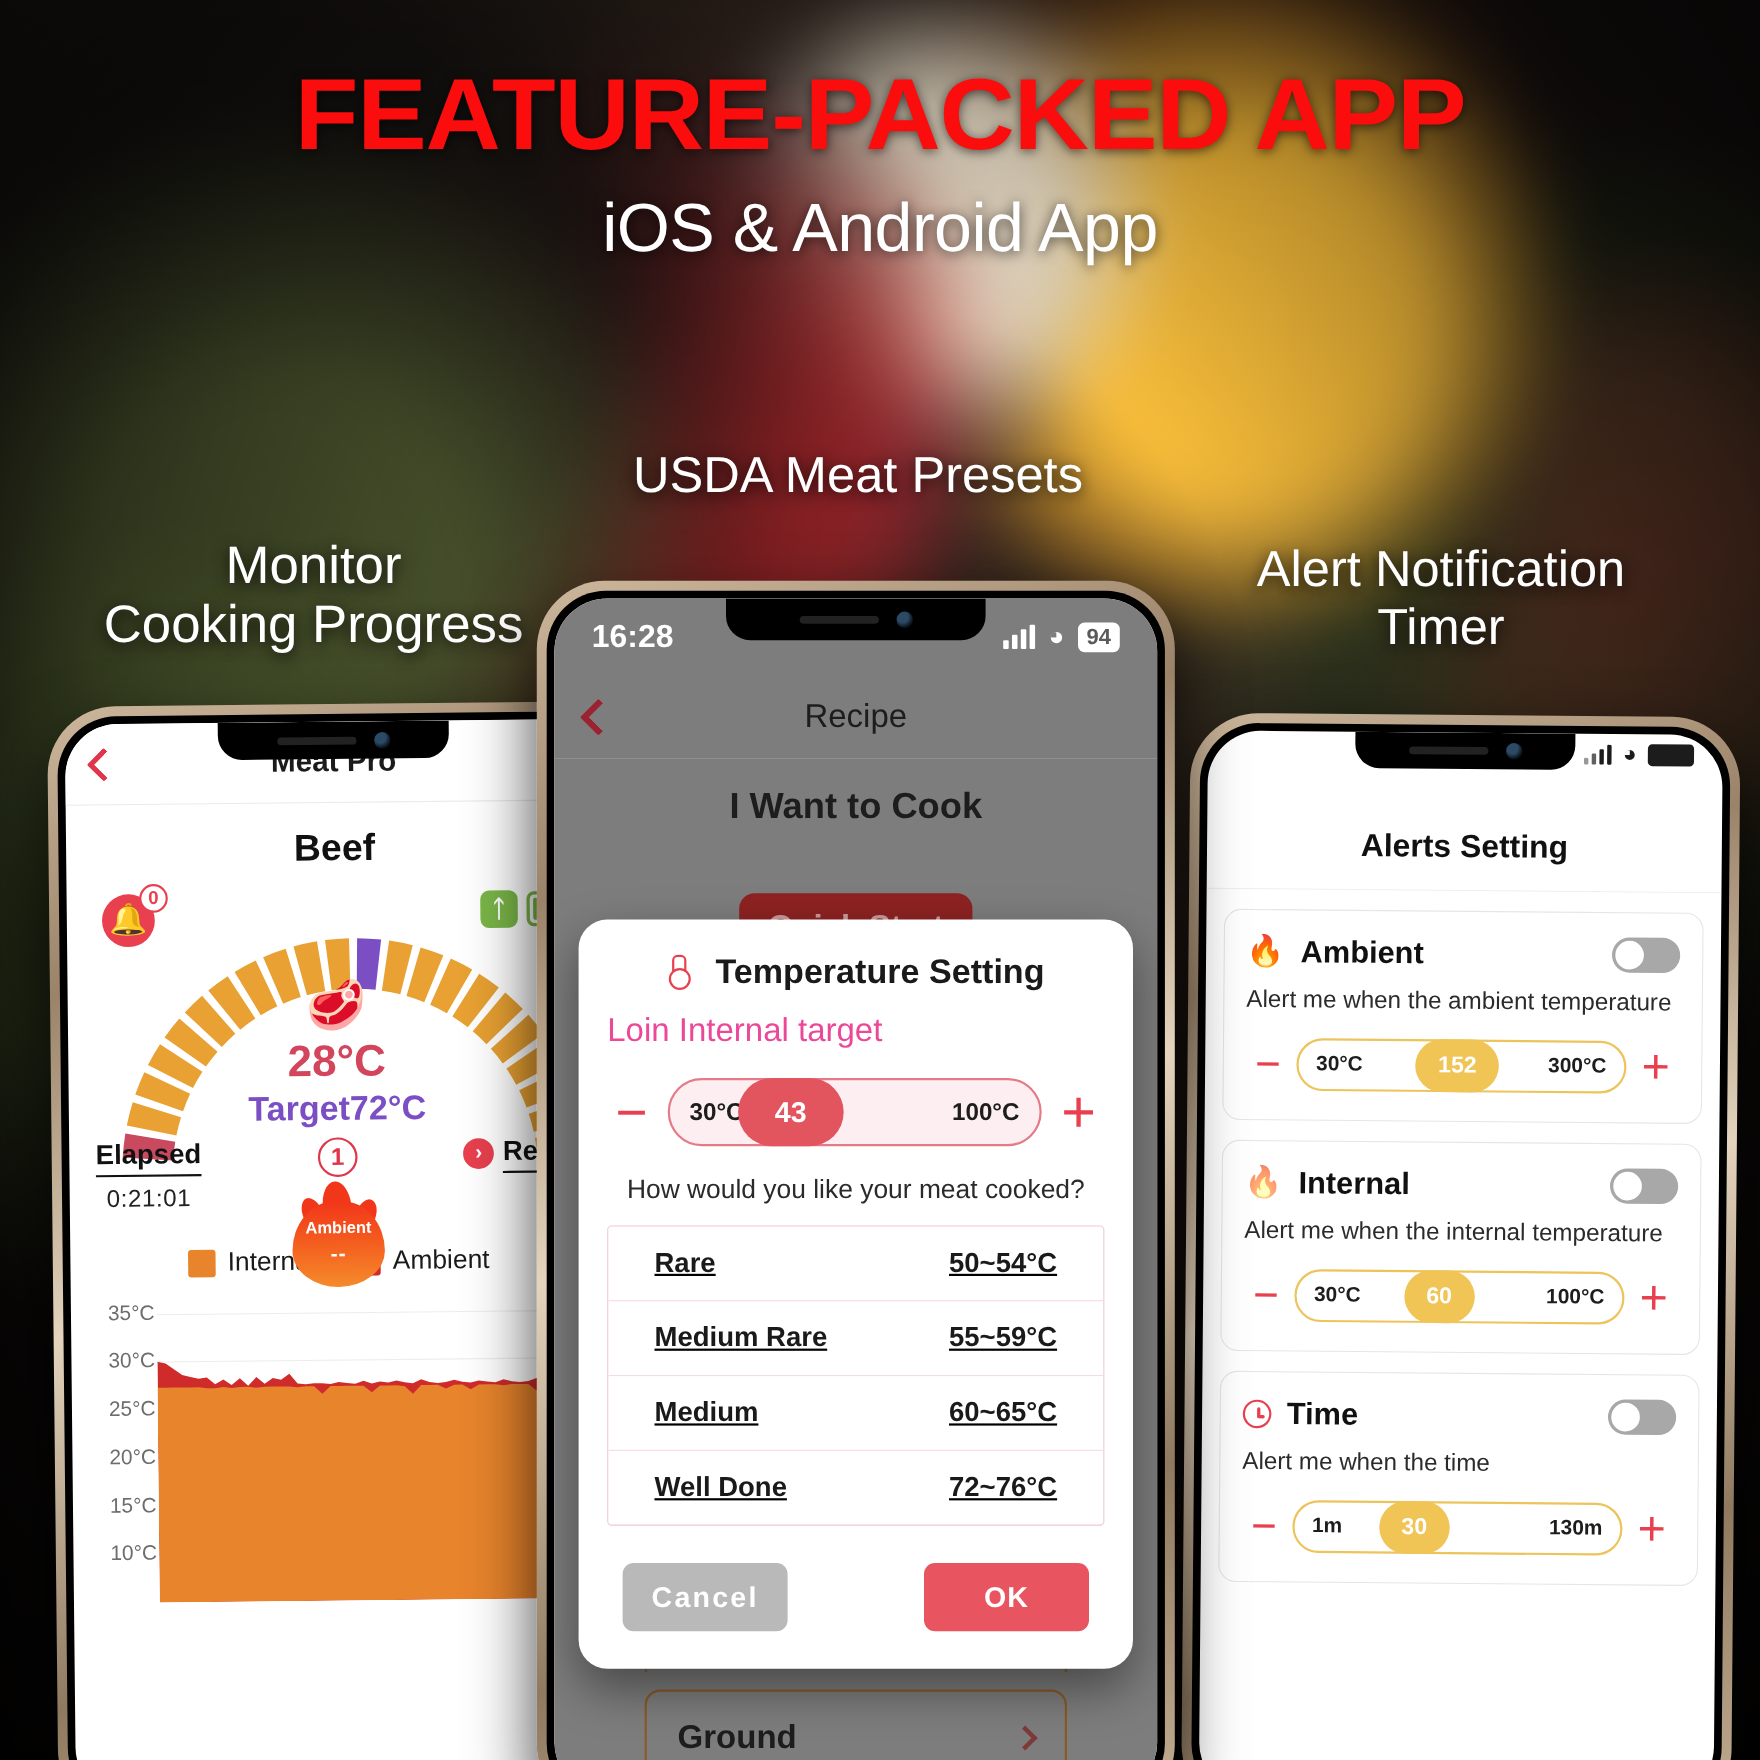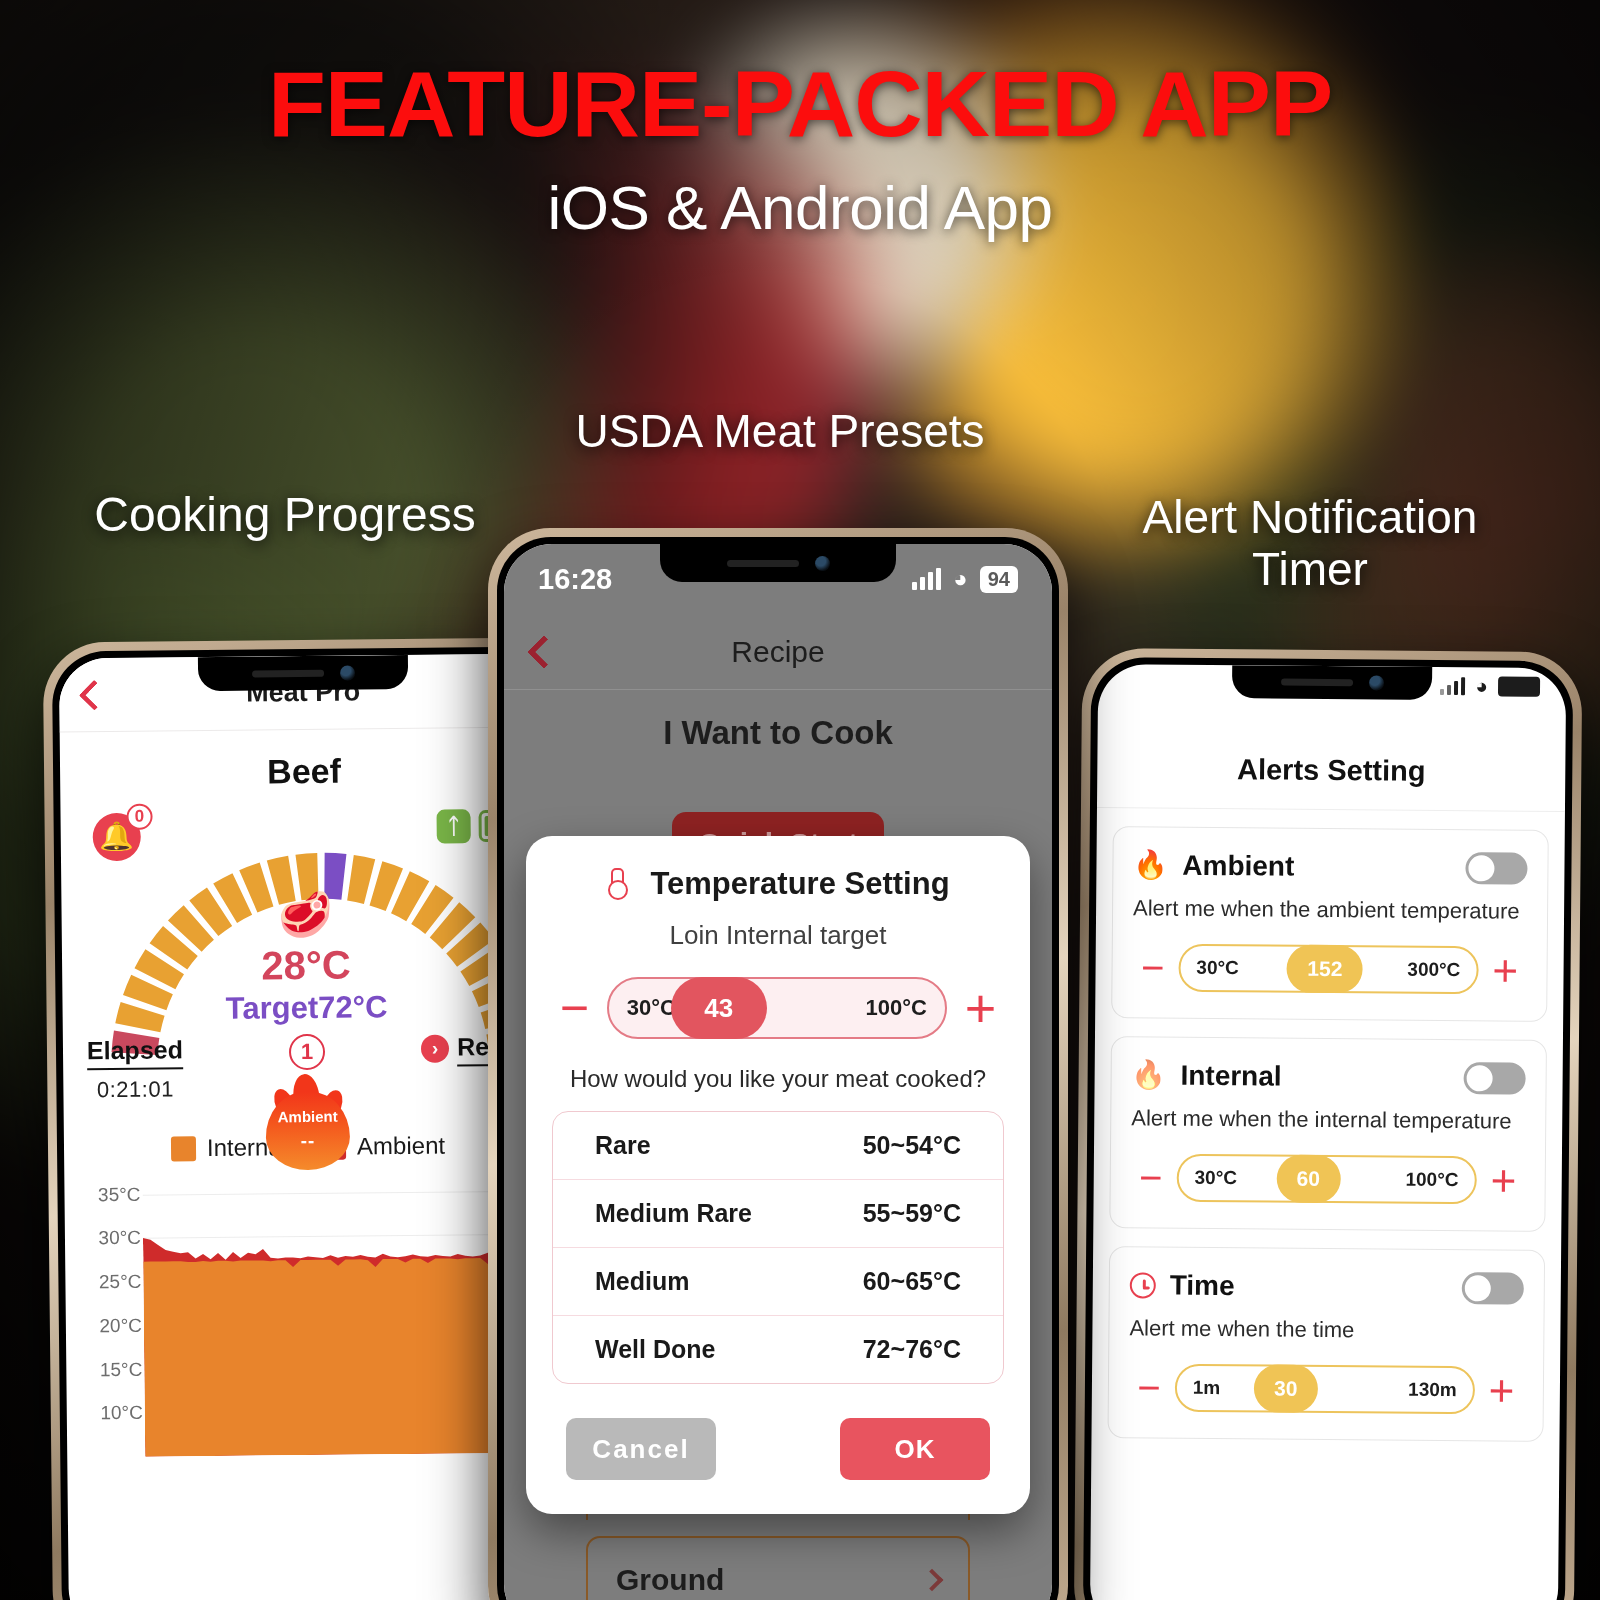--- a/index.html
+++ b/index.html
@@ -253,40 +253,40 @@
     padding: 30px 26px 34px;
     box-shadow: 0 18px 44px rgba(0,0,0,.42);
   }
   .dlg-title { display:flex; align-items:center; justify-content:center; gap:24px;
     font-size:31px; font-weight:700; color:#1a1a1a; }
   .thermo { width:20px; height:32px; position:relative; }
   .thermo::before { content:""; position:absolute; left:5px; top:0; width:9px; height:20px;
     border:2.5px solid #e8404f; border-radius:5px 5px 0 0; }
   .thermo::after { content:""; position:absolute; left:1.5px; bottom:0; width:16px;height:16px;
     border:2.5px solid #e8404f; border-radius:50%; background:#fff; }
-  .dlg-sub { text-align:center; font-size:26px; color:#404040; margin-top: 18px; }
+  .dlg-sub { font-size:30px; color:#ec4899; margin-top: 18px; }
 
   .stepper { display:flex; align-items:center; justify-content:center; gap: 18px; margin-top: 26px; }
   .stepper .minus, .stepper .plus { color:#e8404f; font-weight:300; line-height:1; user-select:none; }
   .stepper .minus { font-size: 50px; }
   .stepper .plus { font-size: 54px; }
   .track {
     position:relative; flex:1; max-width: 340px; height: 62px;
     border: 2px solid #e47b86; border-radius: 31px; background:#fdeff1;
     display:flex; align-items:center; justify-content:space-between; padding: 0 18px;
   }
   .track .end { font-size:22px; font-weight:700; color:#1d1d1d; z-index:2; }
   .knob {
     position:absolute; left: 62px; top: 50%; transform: translateY(-50%);
     width: 96px; height: 62px; border-radius: 31px; background:#e2555f;
     color:#fff; font-size:26px; font-weight:700;
     display:flex; align-items:center; justify-content:center; z-index:3;
   }
   .dlg-q { text-align:center; font-size:24px; color:#2a2a2a; margin-top: 26px; }
-  .done-list { margin-top: 18px; border: 1.5px solid #f0c9cf; border-radius: 16px; overflow:hidden; }
+  .done-list { margin-top: 18px; border: 1.5px solid #f0c9cf; border-radius: 4px; overflow:hidden;text-decoration:underline; }
   .done-row { display:flex; align-items:center; justify-content:space-between;
     padding: 19px 42px; border-bottom: 1.5px solid #f6dbe0; }
   .done-row:last-child { border-bottom: none; }
   .done-row .n { font-size:25px; font-weight:700; color:#1a1a1a; }
   .done-row .t { font-size:25px; font-weight:700; color:#1a1a1a; }
 
   .dlg-actions { display:flex; justify-content:space-between; margin-top: 34px; padding: 0 14px; }
   .btn { border-radius: 10px; font-size:26px; font-weight:600; letter-spacing:2px;
     display:flex; align-items:center; justify-content:center; width: 150px; height: 62px; color:#fff; }
   .btn-cancel { background:#b9b9b9; }
@@ -333,20 +333,21 @@
 <body>
 
 <div id="bg"></div>
 <div id="bg-vignette"></div>
 
 <div class="headline">FEATURE-PACKED APP</div>
 <div class="subheadline">iOS &amp; Android App</div>
 
 <div class="caption" id="cap-usda">USDA Meat Presets</div>
 <div class="caption" id="cap-monitor">
+  <div>Monitor</div>
   <div>Cooking Progress</div>
 </div>
 <div class="caption" id="cap-alert">
   <div>Alert Notification</div>
   <div>Timer</div>
 </div>
 
 <div class="phone" id="phone-left">
  <div class="phone-inner">
   <div class="screen">

